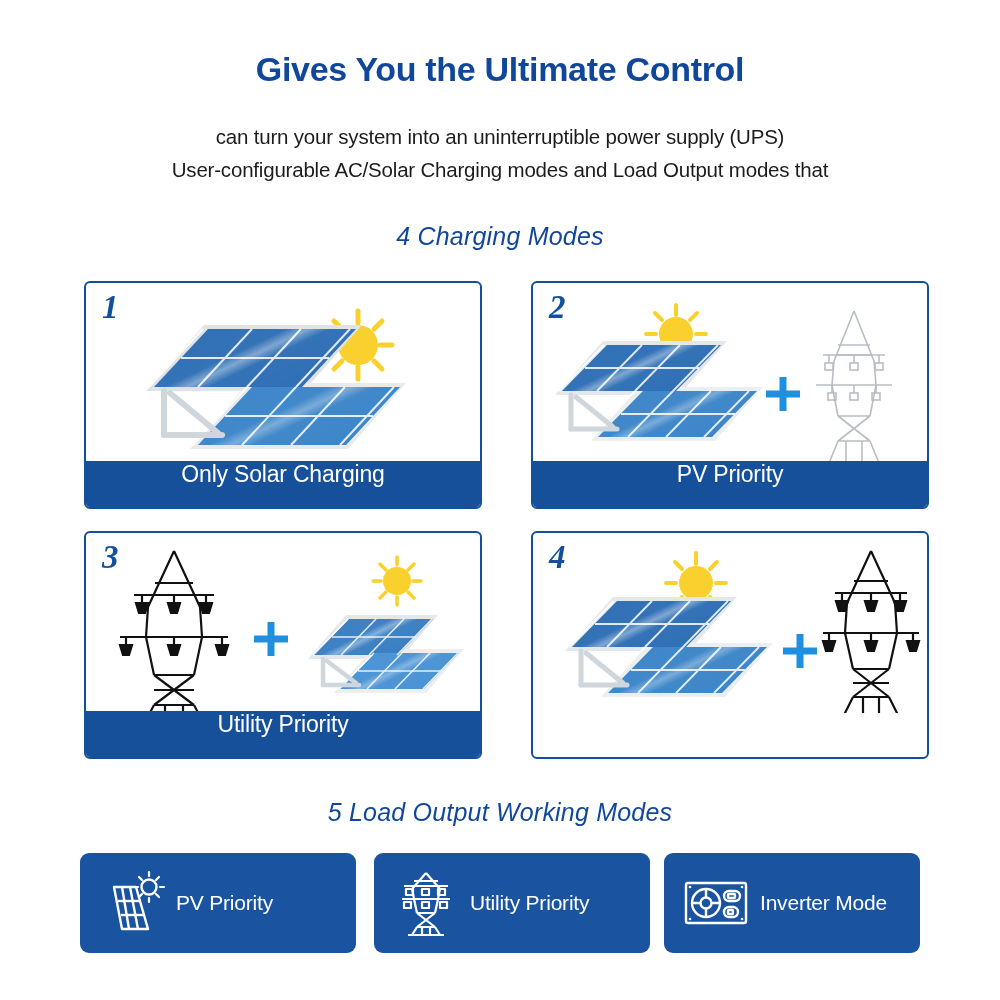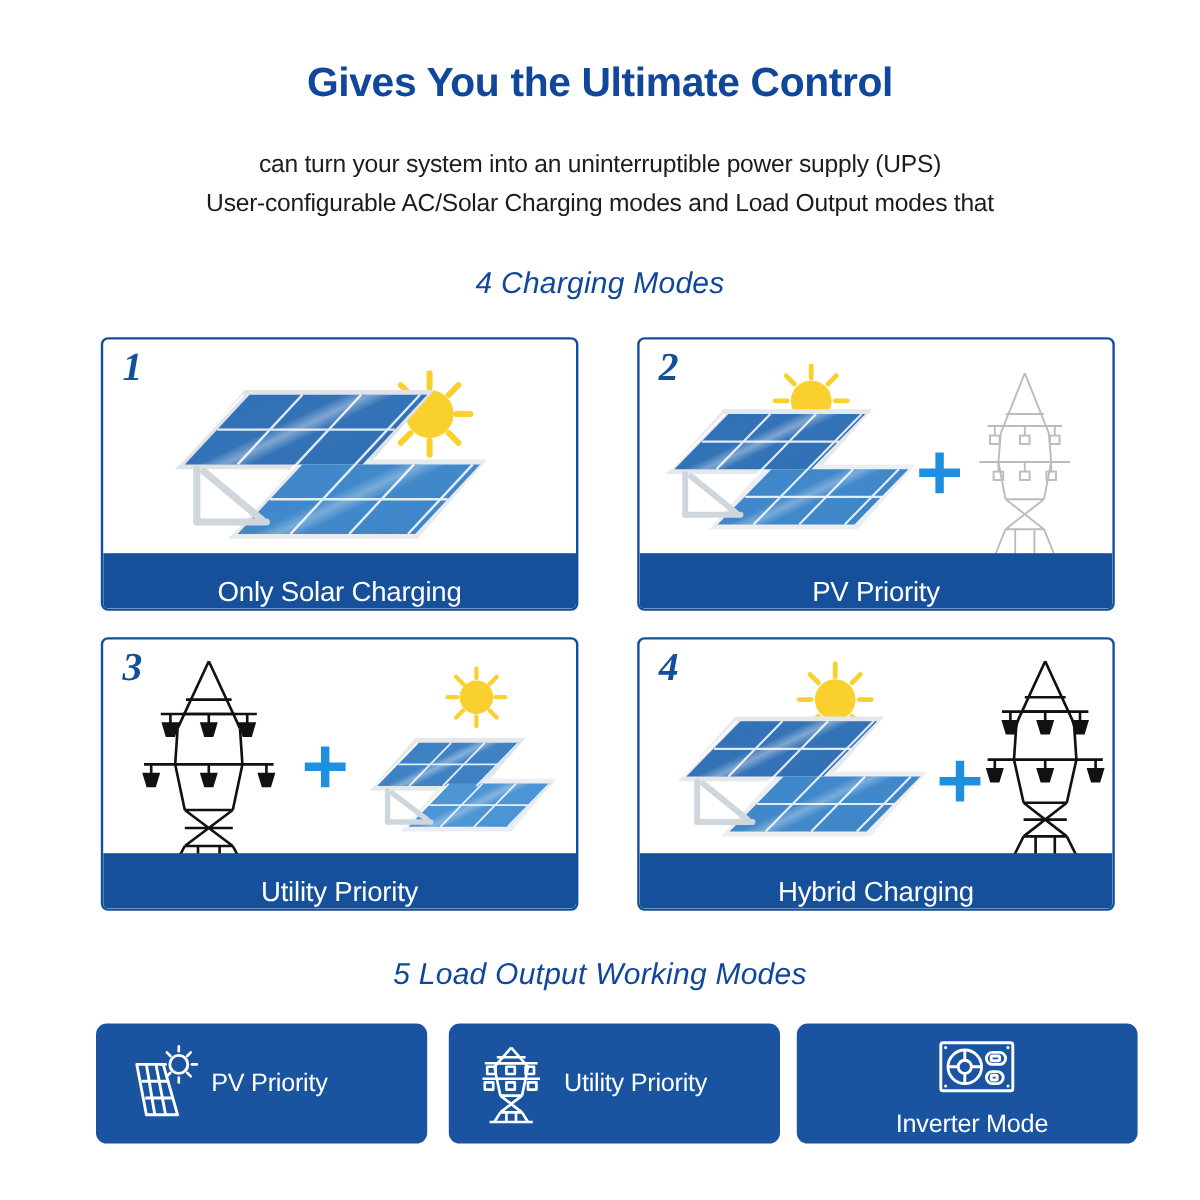--- a/index.html
+++ b/index.html
@@ -87,42 +87,42 @@
     height: 180px;
   }
   .card-footer {
     position: absolute;
     left: 0;
     bottom: 0;
     width: 394px;
     height: 46px;
     background: #16509a;
     display: flex;
-    align-items: flex-end;
+    align-items: flex-start;
     justify-content: center;
   }
   .card-footer span {
     color: #ffffff;
     font-size: 23px;
     letter-spacing: -0.2px;
   }
 
   
   .lo-bar {
     position: absolute;
     top: 853px;
     height: 100px;
     background: #1a54a0;
     border-radius: 9px;
     display: flex;
     align-items: center;
   }
   .lo-bar.b1 { left: 80px;  width: 276px; }
   .lo-bar.b2 { left: 374px; width: 276px; }
-  .lo-bar.b3 { left: 664px; width: 284px; flex-direction: column; }
+  .lo-bar.b3 { left: 664px; width: 256px; }
 
   .lo-icon {
     width: 72px;
     height: 72px;
     margin-left: 16px;
     flex: 0 0 auto;
     display: flex;
     align-items: center;
     justify-content: center;
   }
@@ -421,23 +421,20 @@
     <defs>
       <linearGradient id="glare4" x1="0" y1="0" x2="1" y2="0.6">
         <stop offset="0%" stop-color="#ffffff" stop-opacity="0"></stop>
         <stop offset="48%" stop-color="#ffffff" stop-opacity="0.05"></stop>
         <stop offset="56%" stop-color="#ffffff" stop-opacity="0.7"></stop>
         <stop offset="64%" stop-color="#ffffff" stop-opacity="0.05"></stop>
         <stop offset="100%" stop-color="#ffffff" stop-opacity="0"></stop>
       </linearGradient>
     </defs>
   </svg>
-  <div class="card-footer">
-    <span>Hybrid Charging</span>
-  </div>
 </div>
 
 <div class="section-title loadout">5 Load Output Working Modes</div>
 
 <div class="lo-bar b1">
   <div class="lo-icon">
     <svg viewBox="0 0 72 72" width="72" height="72">
       <g stroke="#ffffff" stroke-width="2.4" fill="none" stroke-linejoin="round">
         <polygon points="18,20 40,20 52,62 26,62"></polygon>
         <line x1="22" y1="34" x2="45" y2="34"></line>

